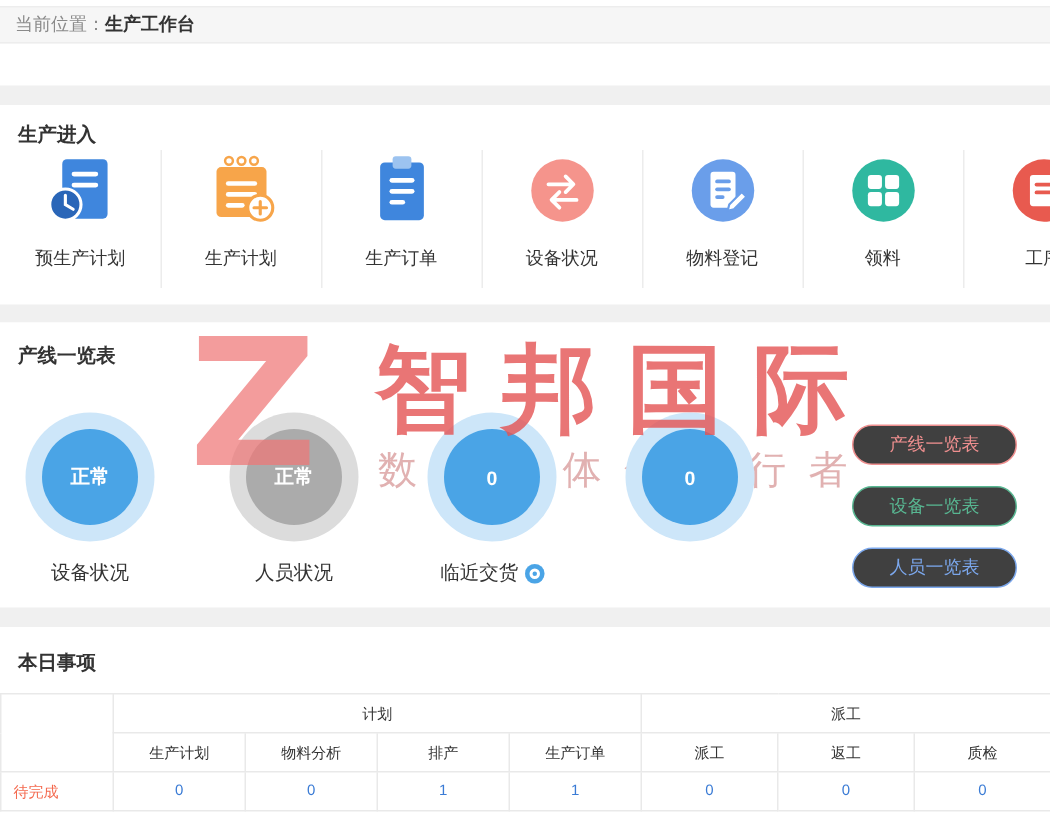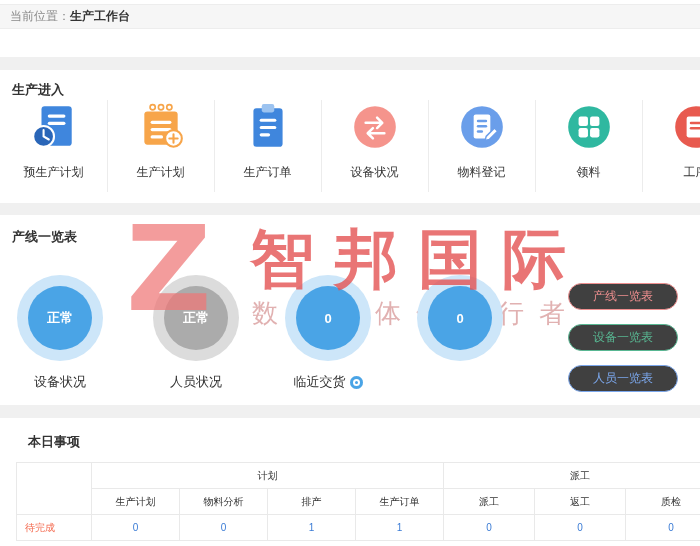--- a/index.html
+++ b/index.html
@@ -87,21 +87,21 @@
     line-height:1; color:rgba(238,118,118,0.72); z-index:40; pointer-events:none;
     font-family:"DejaVu Sans",sans-serif;
   }
   .wm-title {
     position:absolute; left:250px; top:216px; font-size:64px; font-weight:bold;
     letter-spacing:20px; color:rgba(228,82,82,0.8); z-index:40; pointer-events:none;
     white-space:nowrap;
   }
 
   
-  #today { position:absolute; top:418px; left:0; right:0; height:128px; background:#fff;margin-left:16px; }
+  #today { position:absolute; top:418px; left:0; right:0; height:128px; background:#fff; }
   #today .section-title { position:absolute; top:15px; left:12px; }
   #today table {
     position:absolute; top:44px; left:0; width:700px;
     border-collapse:collapse; table-layout:fixed; font-size:10px; color:#333;
   }
   #today td, #today th { border:1px solid #e9e9e9; height:26px; text-align:center; font-weight:normal; }
   .row-label { color:#f4694e; text-align:left !important; padding-left:8px; }
   .num { color:#3a7bd5; cursor:pointer; }
 </style>
 </head>

